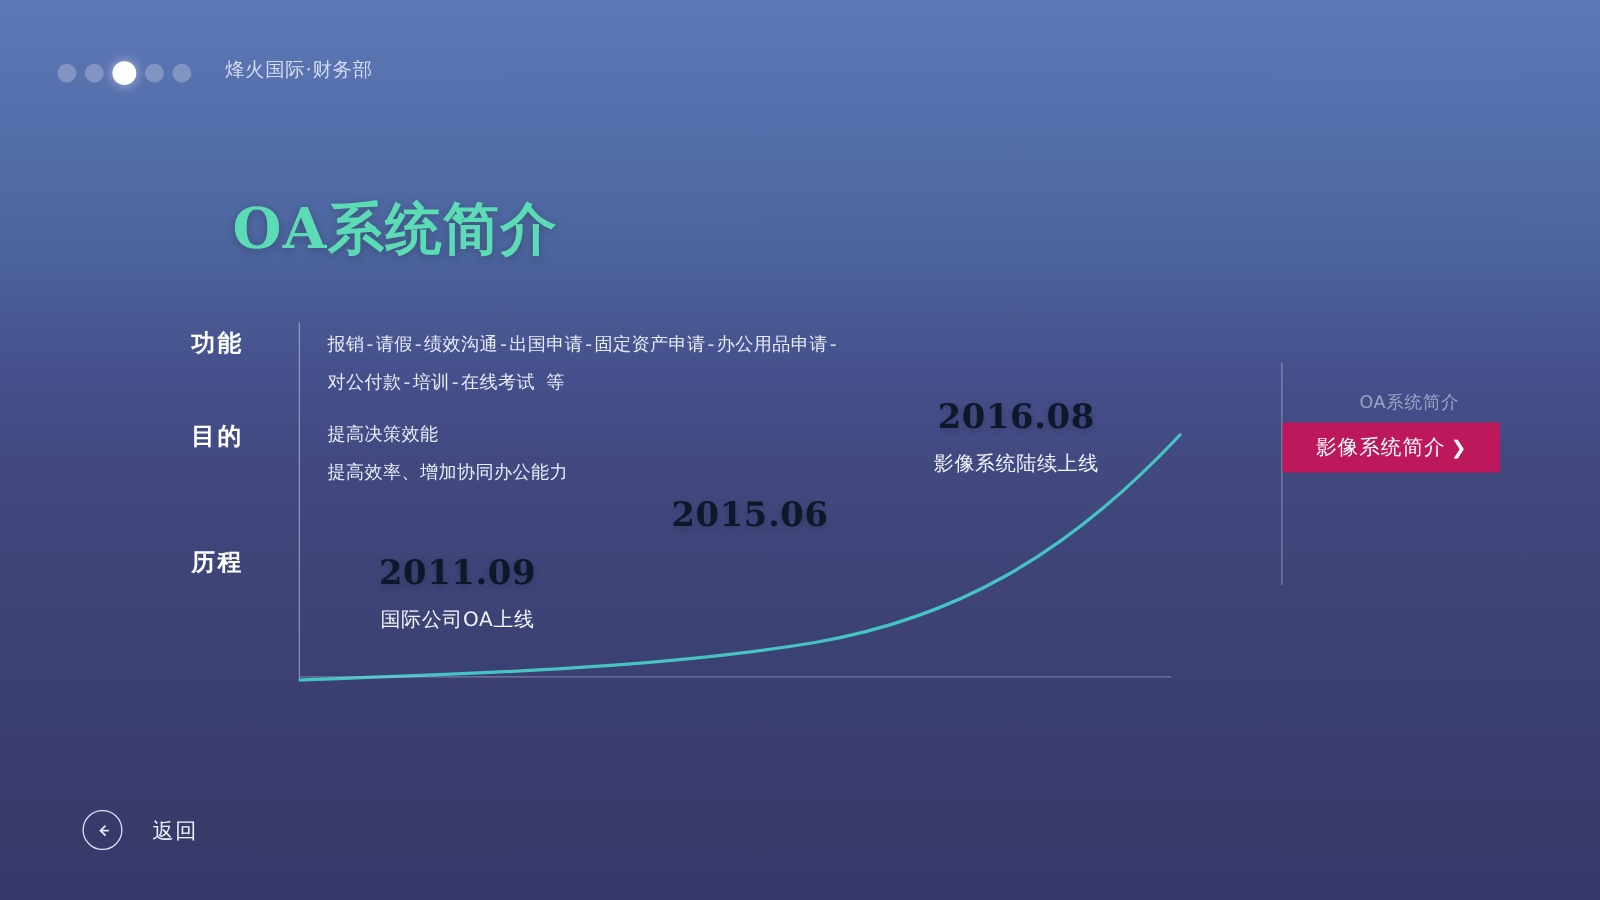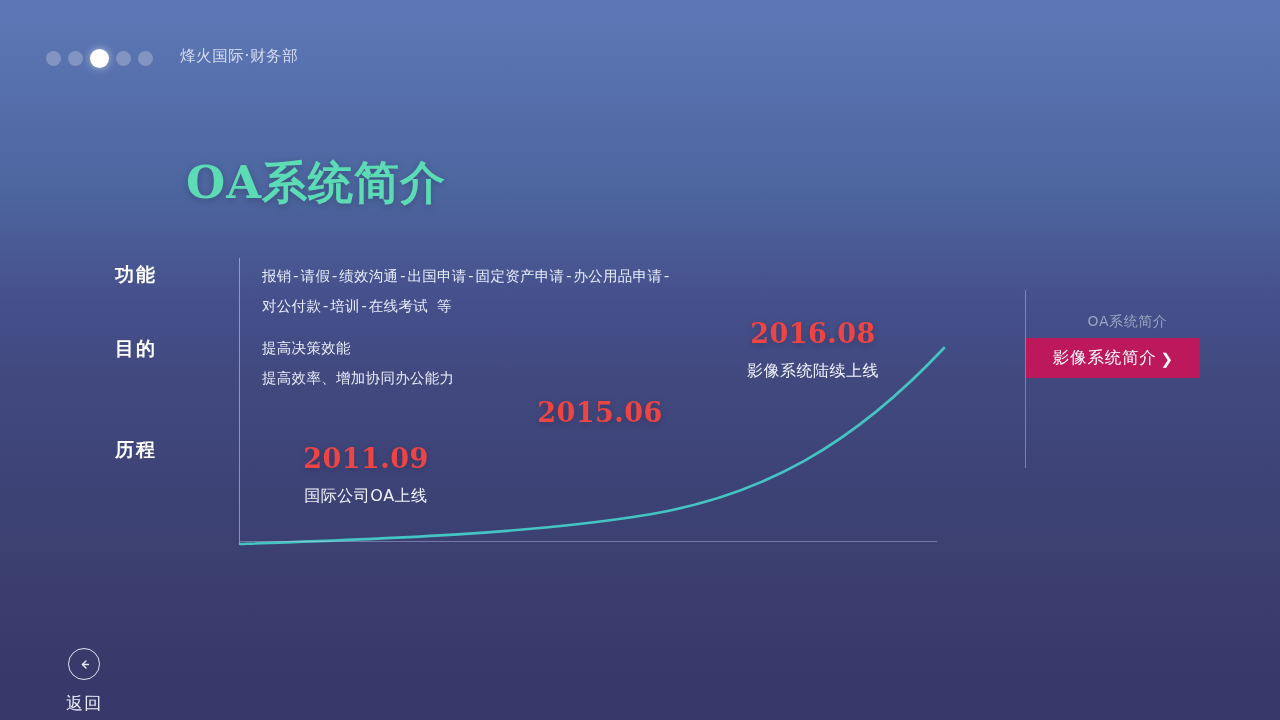--- a/index.html
+++ b/index.html
@@ -99,20 +99,21 @@
     left: 239px;
     top: 258px;
     width: 1px;
     height: 285px;
     background: rgba(203,214,240,.55);
   }
 
   .row-label {
     position: absolute;
     width: 80px;
+    text-align: right;
     font-size: 19px;
     font-weight: bold;
     color: #ffffff;
     letter-spacing: 2px;
     font-family: "DejaVu Sans", "Liberation Sans", sans-serif;
   }
   .label-gongneng { left: 115px; top: 262px; }
   .label-mudi     { left: 115px; top: 336px; }
   .label-licheng  { left: 115px; top: 437px; }
 
@@ -125,21 +126,21 @@
     font-family: Liberation Mono, monospace;
     letter-spacing: .3px;
   }
   .body-gongneng { top: 262px; width: 410px; }
   .body-mudi     { top: 334px; width: 410px; }
 
   
   .milestone { position: absolute; }
   .milestone .year {
     font-size: 27px;
-    color: #ef4444;
+    color: #0f172a;
     font-family: "DejaVu Serif", "Liberation Serif", serif;
     font-weight: bold;
     letter-spacing: .5px;
     text-align: center;
     text-shadow: 0 2px 6px rgba(0,0,0,.2);
   }
   .milestone .desc {
     margin-top: 12px;
     font-size: 16px;
     color: #f1f4fb;
@@ -222,23 +223,22 @@
     margin-left: 1px;
   }
 
   
   .back {
     position: absolute;
     left: 66px;
     top: 648px;
     display: flex;
     align-items: center;
-    gap: 12px;
+    gap: 24px;
     cursor: pointer;
-    flex-direction: column;
   }
   .back .circle {
     width: 30px;
     height: 30px;
     border: 1.6px solid #dfe4f2;
     border-radius: 50%;
     display: flex;
     align-items: center;
     justify-content: center;
   }

